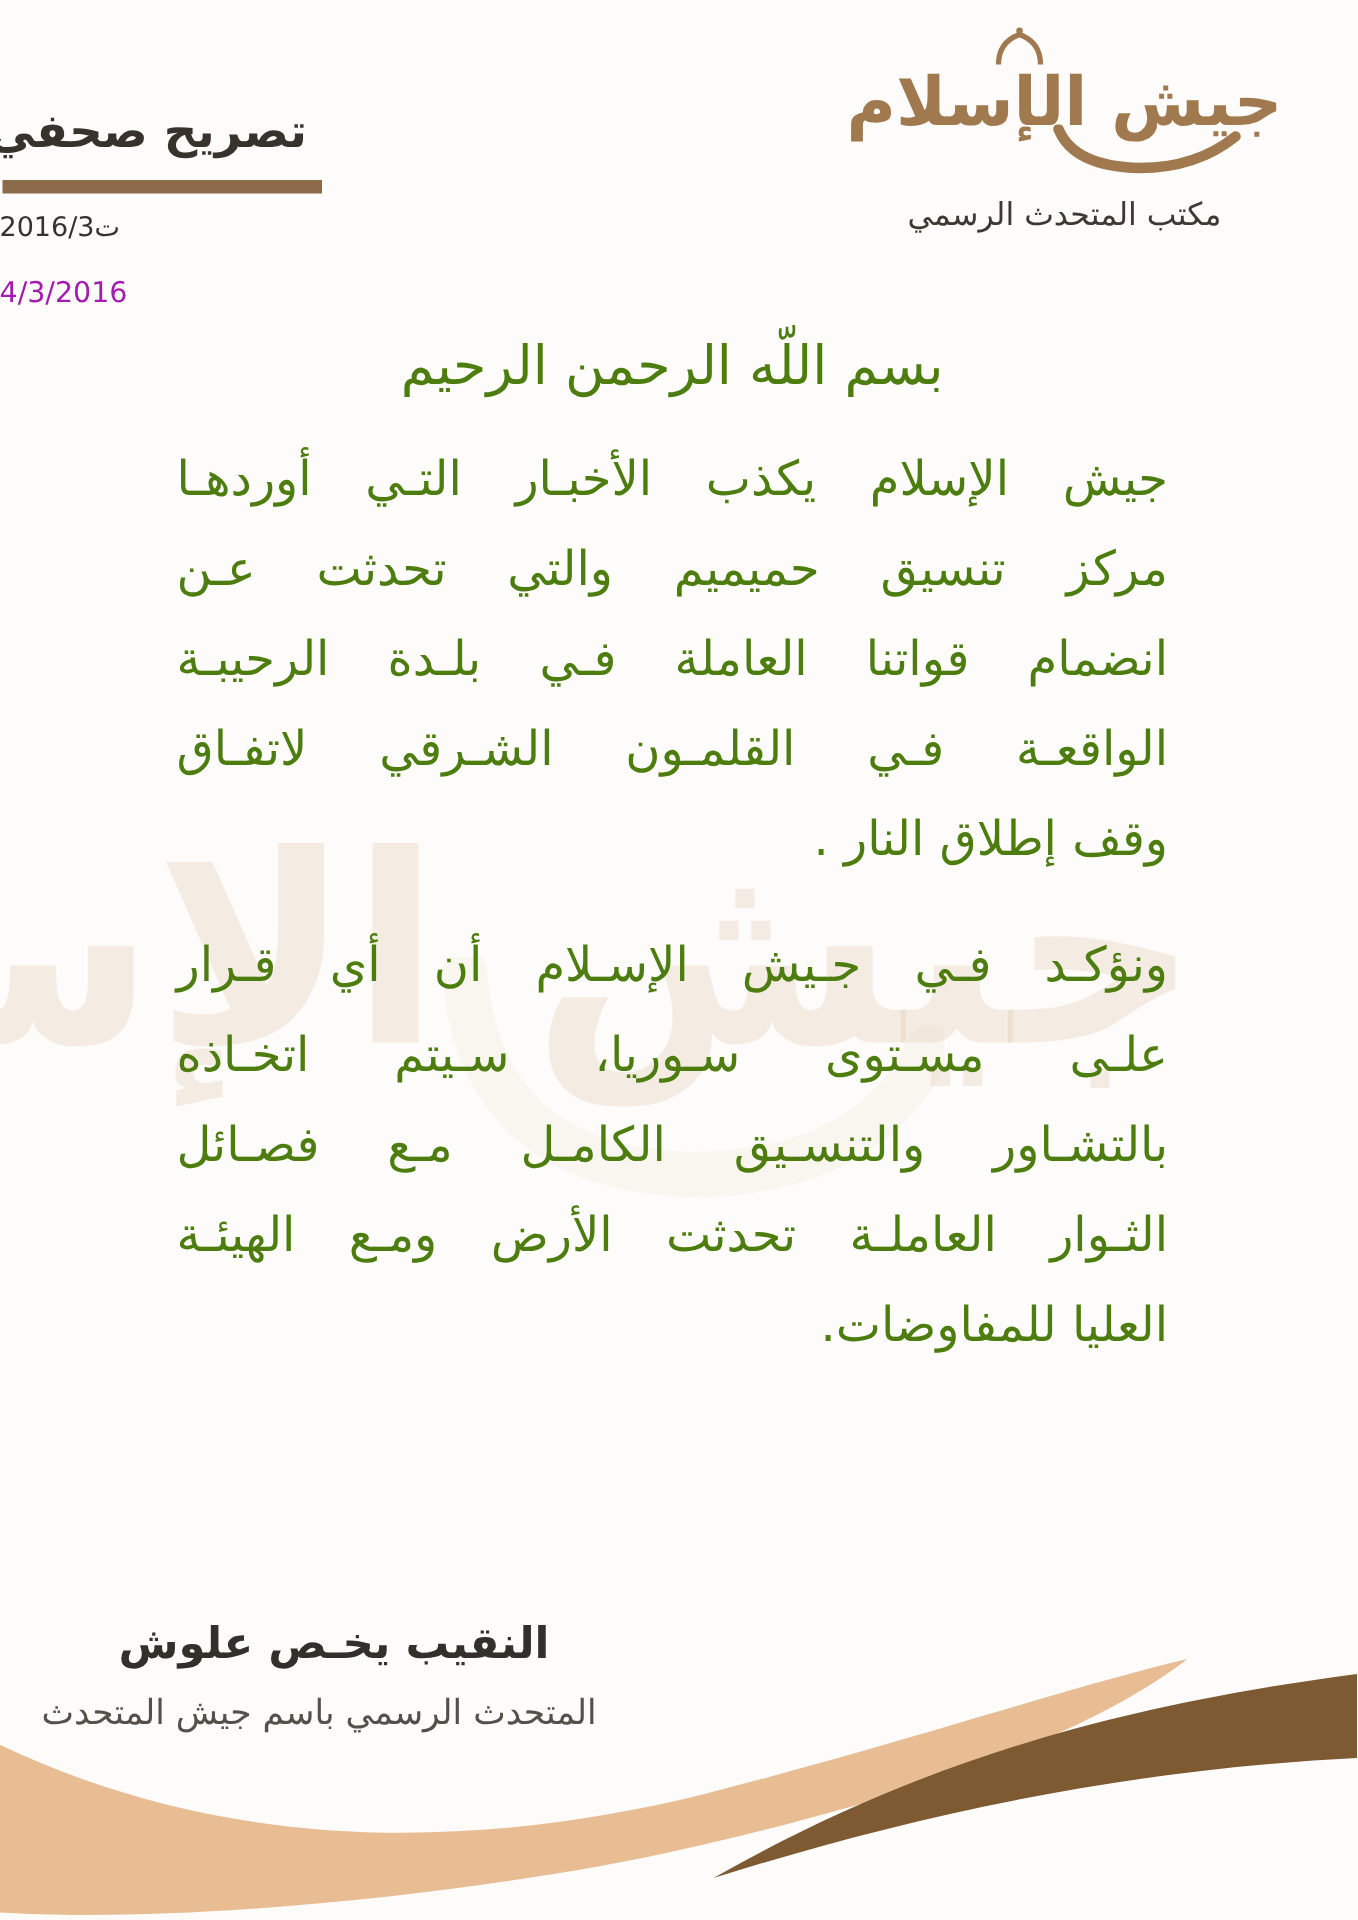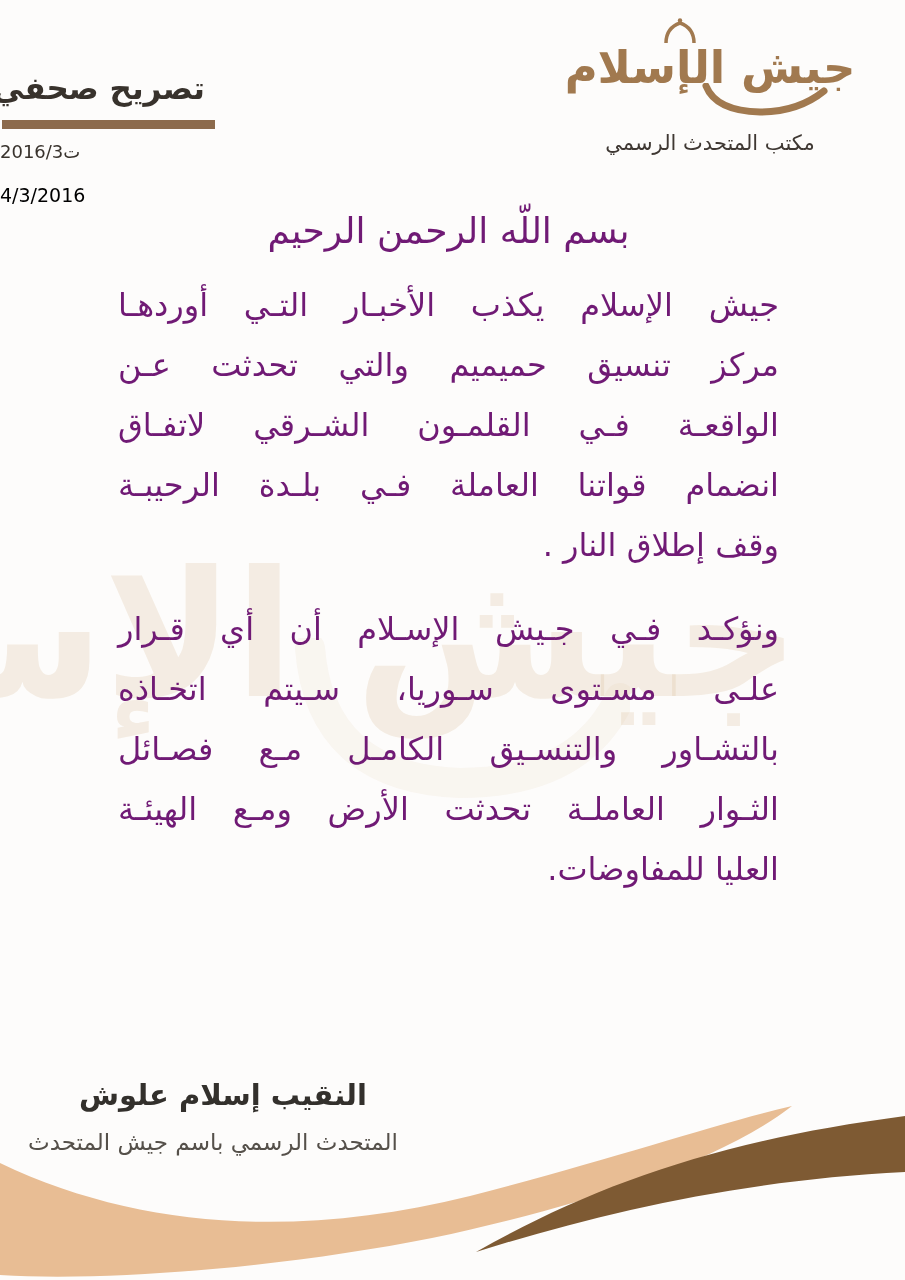--- a/index.html
+++ b/index.html
@@ -63,21 +63,21 @@
     background: #8c6a4c;
   }
   .statement-number {
     margin-top: 12px;
     font-size: 18px;
     color: #38322c;
   }
   .statement-date {
     margin-top: 22px;
     font-size: 19px;
-    color: #000000;
+    color: #a21caf;
   }
 
   
   .watermark {
     position: absolute;
     top: 548px;
     left: 120px;
     width: 680px;
     height: 300px;
     z-index: 0;
@@ -89,25 +89,25 @@
     font-weight: bold;
     color: rgba(214,184,142,0.22);
     white-space: nowrap;
     line-height: 1;
   }
   .watermark-arc { position:absolute; top:90px; left:170px; opacity:0.5; }
 
   
   .doc-body {
     position: absolute;
-    top: 210px;
+    top: 224px;
     left: 118px;
     right: 126px;
     z-index: 1;
-    color: #701a75;
+    color: #4d7c0f;
   }
   .bismillah {
     text-align: center;
     font-size: 36px;
     margin-bottom: 22px;
     white-space: nowrap;
   }
   .paragraph { margin-top: 24px; }
   .body-line {
     font-size: 32px;
@@ -186,36 +186,36 @@
       </svg>
     </span>
   </div>
 
   <div class="doc-body">
     <div class="bismillah">بسم اللّه الرحمن الرحيم</div>
 
     <div class="paragraph">
       <div class="body-line">جيش الإسلام يكذب الأخبـار التـي أوردهـا</div>
       <div class="body-line">مركز تنسيق حميميم والتي تحدثت عـن</div>
+      <div class="body-line">انضمام قواتنا العاملة فـي بلـدة الرحيبـة</div>
       <div class="body-line">الواقعـة فـي القلمـون الشـرقي لاتفـاق</div>
-      <div class="body-line">انضمام قواتنا العاملة فـي بلـدة الرحيبـة</div>
       <div class="body-line end">وقف إطلاق النار .</div>
     </div>
 
     <div class="paragraph">
       <div class="body-line">ونؤكـد فـي جـيش الإسـلام أن أي قـرار</div>
       <div class="body-line">علـى مسـتوى سـوريا، سـيتم اتخـاذه</div>
       <div class="body-line">بالتشـاور والتنسـيق الكامـل مـع فصـائل</div>
       <div class="body-line">الثـوار العاملـة تحدثت الأرض ومـع الهيئـة</div>
       <div class="body-line end">العليا للمفاوضات.</div>
     </div>
   </div>
 
   <div class="signature-block">
-    <div class="signature-name">النقيب إسلام علوش</div>
+    <div class="signature-name">النقيب يخـص علوش</div>
     <div class="signature-role">المتحدث الرسمي باسم جيش المتحدث</div>
   </div>
 
   <svg class="footer-swoosh" viewBox="0 1065 905 215" preserveAspectRatio="none">
     <path d="M 0,1163
              C 140,1230 300,1238 470,1196
              C 610,1160 715,1124 792,1106
              C 712,1168 562,1210 432,1238
              C 292,1266 112,1282 0,1275 Z" fill="#e8bd94"></path>
     <path d="M 476,1252

